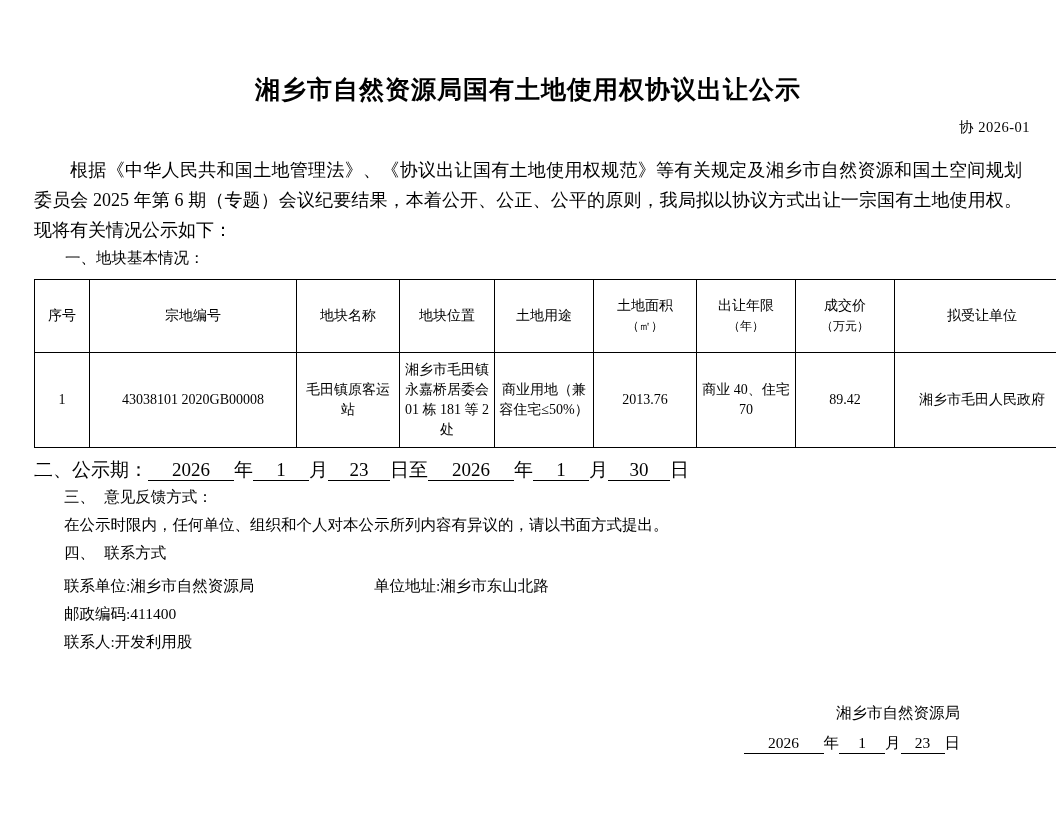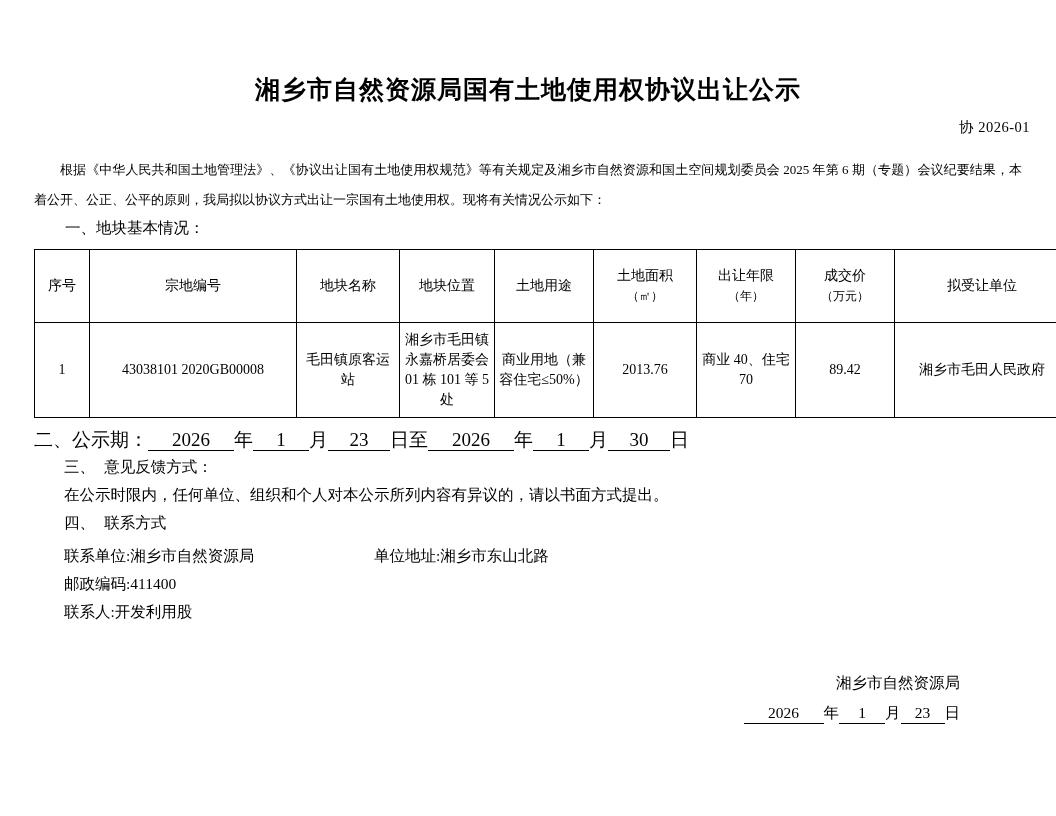--- a/index.html
+++ b/index.html
@@ -31,21 +31,21 @@
     margin-top: 74px;
     line-height: 1.2;
   }
   .doc-subtitle {
     text-align: right;
     font-size: 14.5px;
     margin-top: 14px;
     letter-spacing: 0.5px;
   }
   .body-para {
-    font-size: 13px;
+    font-size: 18px;
     line-height: 30px;
     margin-top: 18px;
     text-align: justify;
     padding: 0 8px 0 8px;
     text-indent: 2em;
   }
   .section-line {
     font-size: 15.5px;
     line-height: 28px;
     padding-left: 8px;
@@ -169,21 +169,21 @@
           <div class="unit-sub">（万元）</div>
         </td>
         <td class="col-unit">拟受让单位</td>
       </tr>
     </thead>
     <tbody>
       <tr>
         <td>1</td>
         <td>43038101 2020GB00008</td>
         <td>毛田镇原客运站</td>
-        <td>湘乡市毛田镇永嘉桥居委会01 栋 101 等 5 处</td>
+        <td>湘乡市毛田镇永嘉桥居委会01 栋 181 等 2 处</td>
         <td>商业用地（兼容住宅≤50%）</td>
         <td>2013.76</td>
         <td>商业 40、住宅 70</td>
         <td>89.42</td>
         <td>湘乡市毛田人民政府</td>
       </tr>
     </tbody>
   </table>
 
   <div class="notice-row indent-2">

